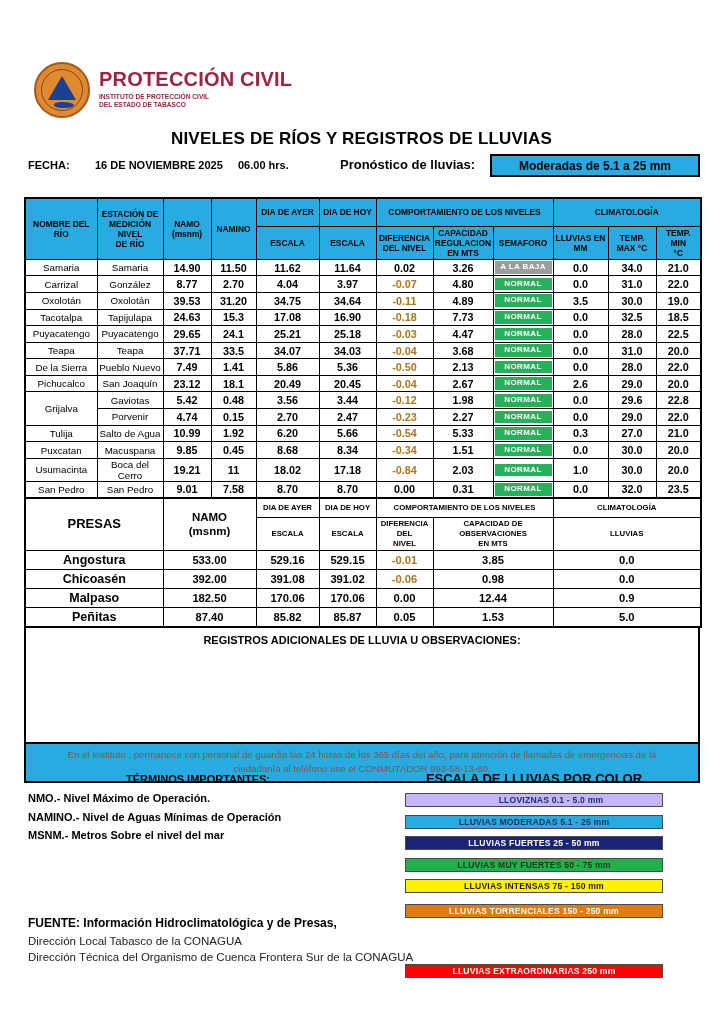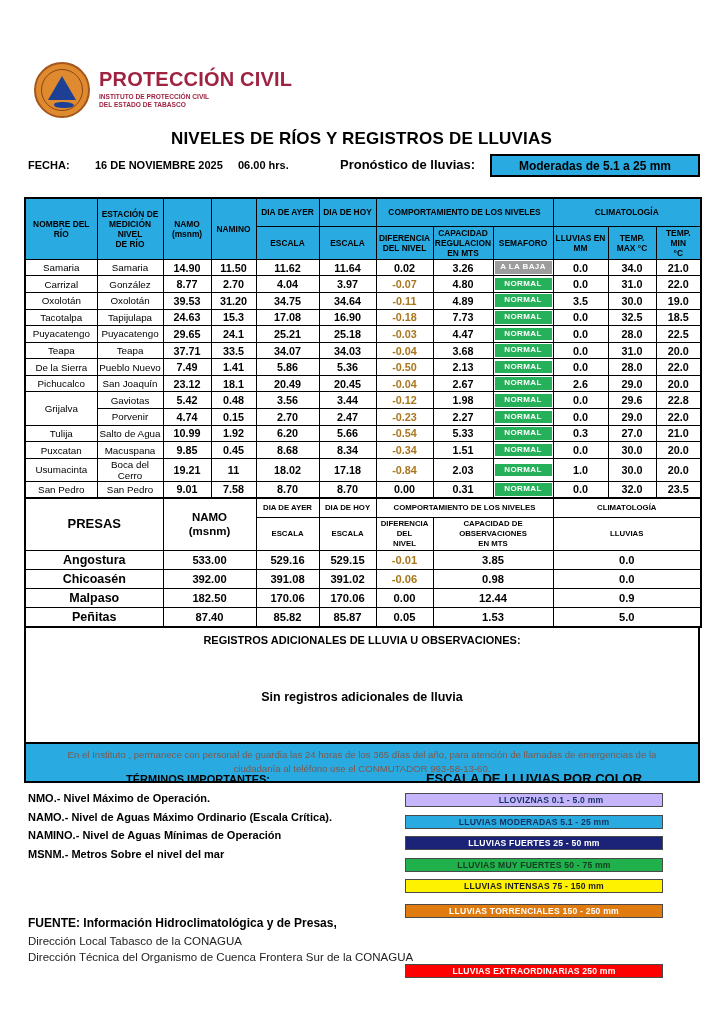--- a/index.html
+++ b/index.html
@@ -461,33 +461,31 @@
             <td class="p-num">85.87</td>
             <td class="p-num">0.05</td>
             <td class="p-num">1.53</td>
             <td class="p-num">5.0</td>
           </tr>
         </tbody>
     </table>
 
     <div class="obs">
       <div class="obs-title">REGISTROS ADICIONALES DE LLUVIA U OBSERVACIONES:</div>
-      <div class="obs-body">Sin registros adicionales de lluvia</div>
     </div>
 
     <div class="notice">
       <span>En el Instituto , permanece con personal de guardia las 24 horas de los 365 días del año, para atención de llamadas de emergencias de la ciudadanía al teléfono use el CONMUTADOR  993-58-13-60.</span>
     </div>
   </div>
 
   <div class="terms">
     <div class="terms-title">TÉRMINOS IMPORTANTES:</div>
     <div id="terms-list">
         <div class="term-line">NMO.- Nivel Máximo de Operación.</div>
-        <div class="term-line">NAMO.- Nivel de Aguas Máximo Ordinario (Escala Crítica).</div>
         <div class="term-line">NAMINO.- Nivel de Aguas Mínimas de Operación</div>
         <div class="term-line">MSNM.- Metros Sobre el nivel del mar</div>
       </div>
   </div>
 
   <div class="scale">
     <div class="scale-title">ESCALA DE LLUVIAS POR COLOR</div>
     <div class="scale-bars" id="scale-bars">
         <div class="scale-bar" style="background: #c4b5fd; color: rgb(23, 49, 92); padding-left: 34px;">LLOVIZNAS   0.1 -  5.0 mm</div>
         <div class="scale-bar" style="background: rgb(41, 171, 226); color: rgb(23, 49, 92);">LLUVIAS MODERADAS 5.1 - 25 mm</div>

